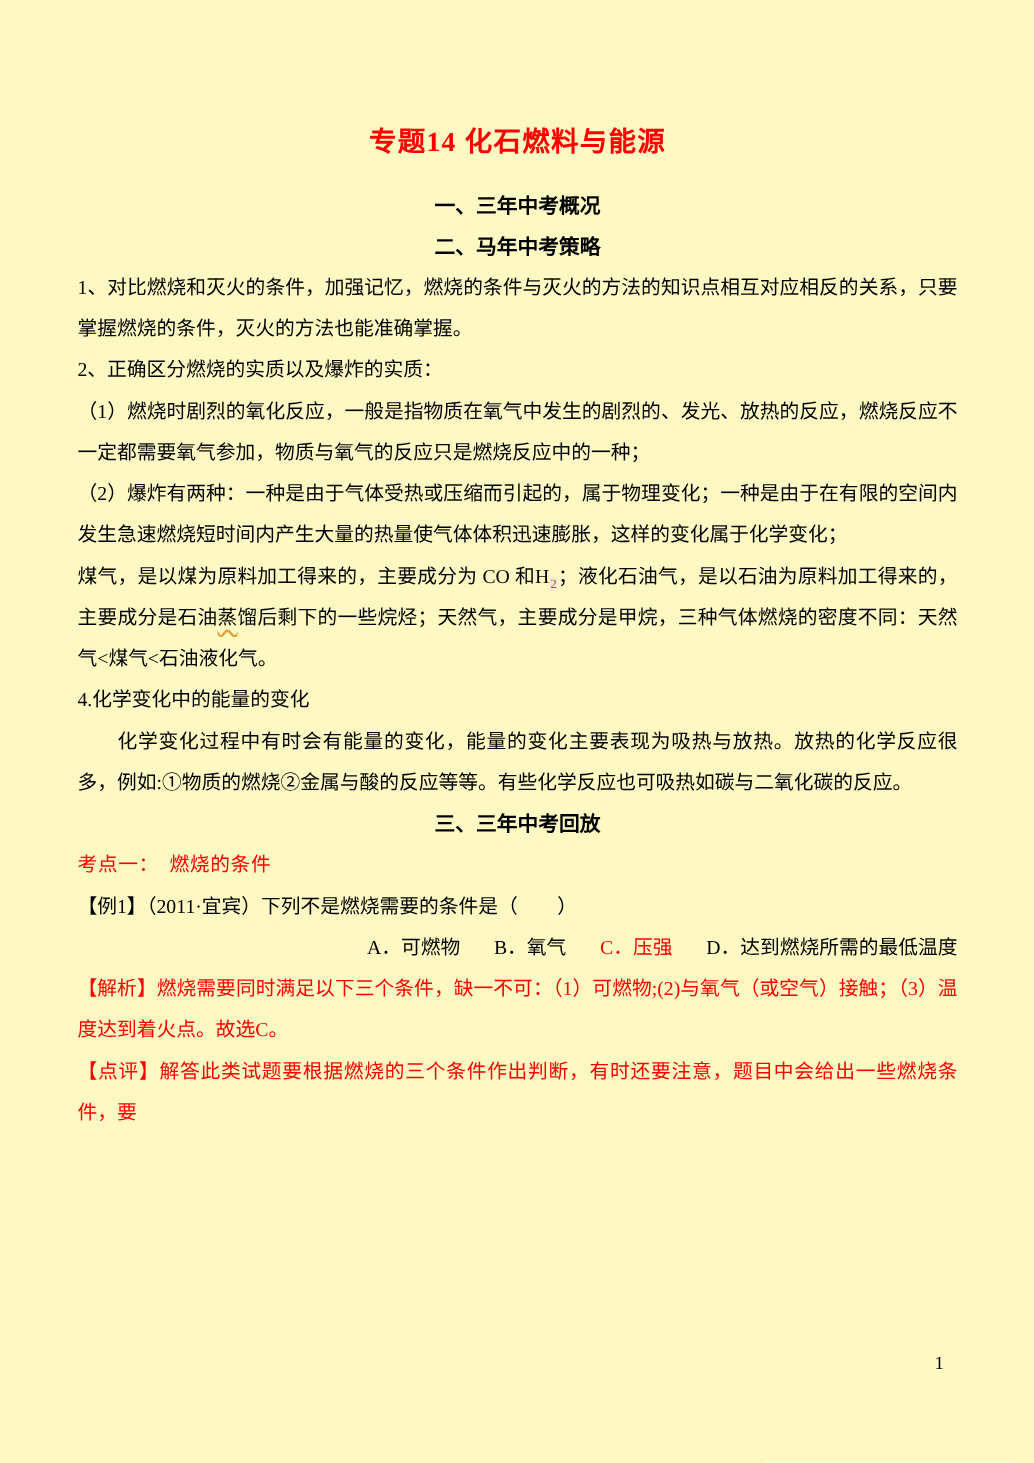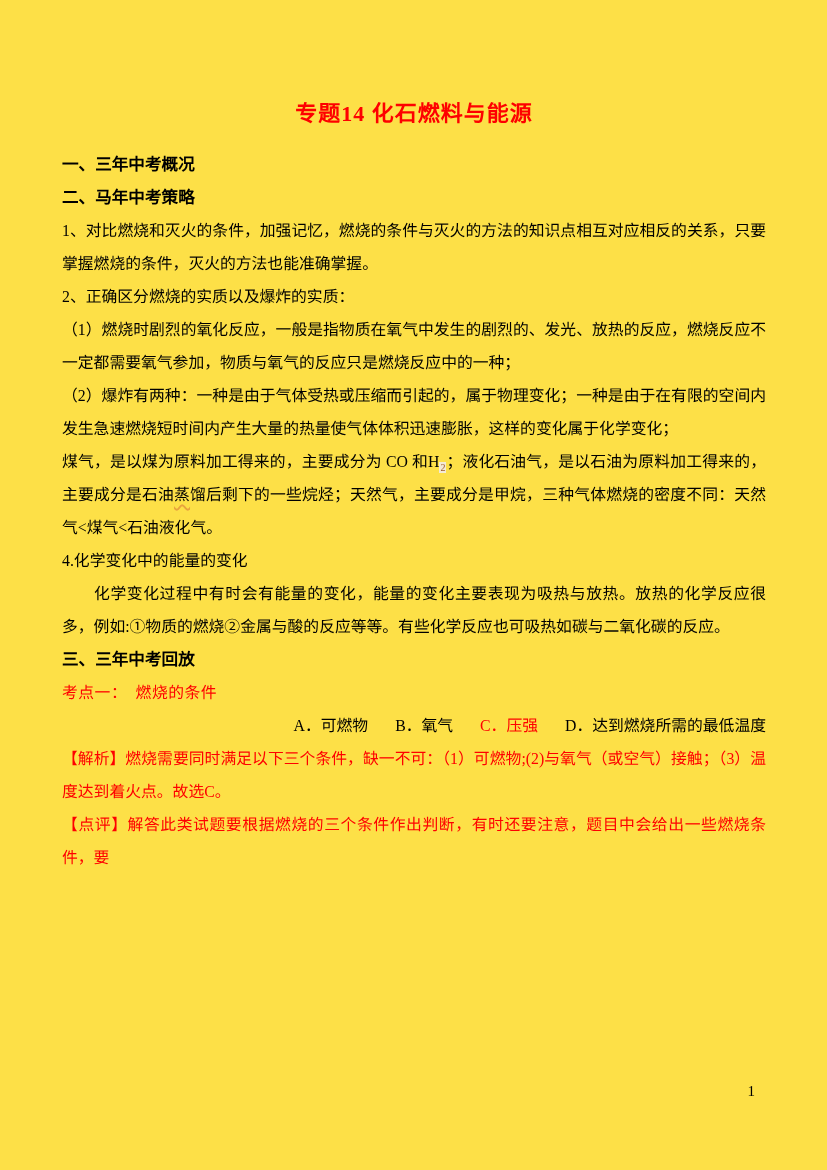--- a/index.html
+++ b/index.html
@@ -2,21 +2,21 @@
 <html lang="zh-CN"><head>
 <meta charset="utf-8">
 <style>
   * { margin: 0; padding: 0; box-sizing: border-box; }
   html, body { background: #ffffff; }
   .page {
     position: relative;
     width: 827px;
     height: 1170px;
     margin: 0 auto;
-    background: #fde047;
+    background: #fef9c3;
     color: #000000;
     font-family: "Liberation Serif", "DejaVu Serif", serif;
     overflow: hidden;
   }
   .content {
     position: absolute;
     left: 62px;
     top: 98px;
     width: 704px;
   }
@@ -30,21 +30,21 @@
     letter-spacing: 1px;
   }
   .line {
     font-size: 15.8px;
     line-height: 33px;
     text-align: justify;
   }
   .heading {
     font-weight: bold;
     font-size: 16.6px;
-    text-align: left;
+    text-align: center;
   }
   .indent { text-indent: 32px; }
   .red { color: #fe0000; }
   .bold { font-weight: normal; }
   .exam-point { letter-spacing: 0.5px; }
   sub.chem {
     font-size: 10px;
     line-height: 0;
     color: #a05a28;
     background: #f3ead6;
@@ -83,20 +83,21 @@
     <div class="line">（2）爆炸有两种：一种是由于气体受热或压缩而引起的，属于物理变化；一种是由于在有限的空间内发生急速燃烧短时间内产生大量的热量使气体体积迅速膨胀，这样的变化属于化学变化；</div>
 
     <div class="line"><span>煤气，是以煤为原料加工得来的，主要成分为 CO 和H</span><sub class="chem">2</sub><span>；液化石油气，是以石油为原料加工得来的，主要成分是石油</span><span class="squiggle">蒸</span><span>馏后剩下的一些烷烃；天然气，主要成分是甲烷，三种气体燃烧的密度不同：天然气&lt;煤气&lt;石油液化气。</span></div>
 
     <div class="line">4.化学变化中的能量的变化</div>
     <div class="line indent">化学变化过程中有时会有能量的变化，能量的变化主要表现为吸热与放热。放热的化学反应很多，例如:①物质的燃烧②金属与酸的反应等等。有些化学反应也可吸热如碳与二氧化碳的反应。</div>
 
     <div class="line heading">三、三年中考回放</div>
     <div class="line red bold exam-point">考点一：　燃烧的条件</div>
 
+    <div class="line"><span class="bold">【例1】</span><span>（2011·宜宾）下列不是燃烧需要的条件是（　　）</span></div>
 
     <div class="line options">
       <span class="opt">A．可燃物</span><span class="opt">B．氧气</span><span class="opt red">C．压强</span><span class="opt">D．达到燃烧所需的最低温度</span>
     </div>
 
     <div class="line red"><span class="bold">【解析】</span><span>燃烧需要同时满足以下三个条件，缺一不可：（1）可燃物;(2)与氧气（或空气）接触；（3）温度达到着火点。故选C。</span></div>
 
 
     <div class="line red"><span class="bold">【点评】</span><span>解答此类试题要根据燃烧的三个条件作出判断，有时还要注意，题目中会给出一些燃烧条件，要</span></div>
 

